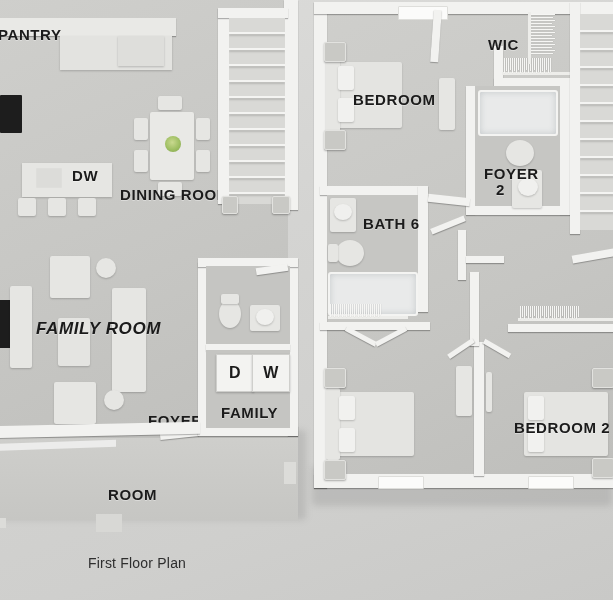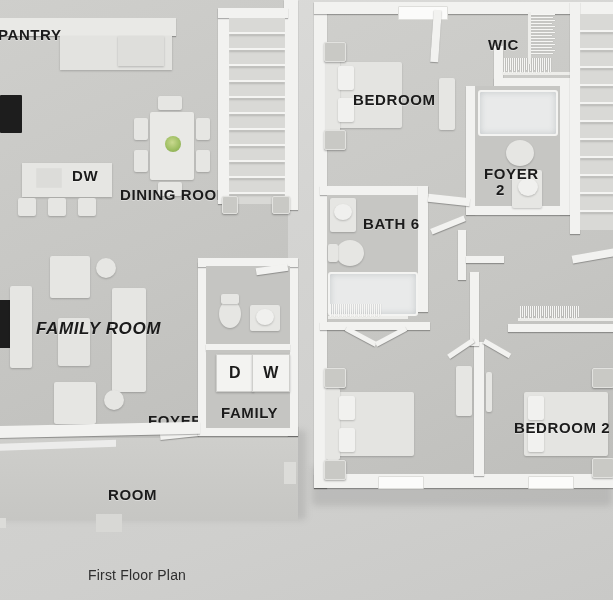--- a/index.html
+++ b/index.html
@@ -138,21 +138,21 @@
     <div class="wall" style="left:256px;top:266px;width:32px;height:7px;transform:rotate(-8deg);"></div>
 
     <div class="wall" style="left:-14px;top:424px;width:214px;height:12px;transform:skewY(-1.2deg);"></div>
     <div class="wallT" style="left:-14px;top:442px;width:130px;height:7px;transform:skewY(-2deg);"></div>
 
     <div class="lbl" style="left:108px;top:487px;font-size:15px;">ROOM</div>
     <div class="wallT" style="left:96px;top:514px;width:26px;height:18px;background:#d8d8d5;"></div>
     <div class="wallT" style="left:-14px;top:518px;width:20px;height:10px;background:#dcdcd9;"></div>
     <div class="wallT" style="left:284px;top:462px;width:12px;height:22px;background:#dcdcd9;"></div>
 
-    <div class="cap" style="left:88px;top:555px;font-size:14px;margin-top:12px;">First Floor Plan</div>
+    <div class="cap" style="left:88px;top:555px;font-size:14px;">First Floor Plan</div>
   </div>
 
   <div class="plan" style="left:306px;top:0;width:307px;height:600px;">
 
     <div class="shadow" style="left:6px;top:466px;width:300px;height:40px;"></div>
 
     <div class="floor" style="left:8px;top:2px;width:300px;height:486px;
                 background:linear-gradient(155deg,#cfcfcc,#c6c6c3 60%,#bebebb);"></div>
 
     <div class="wall" style="left:8px;top:2px;width:13px;height:486px;"></div>

